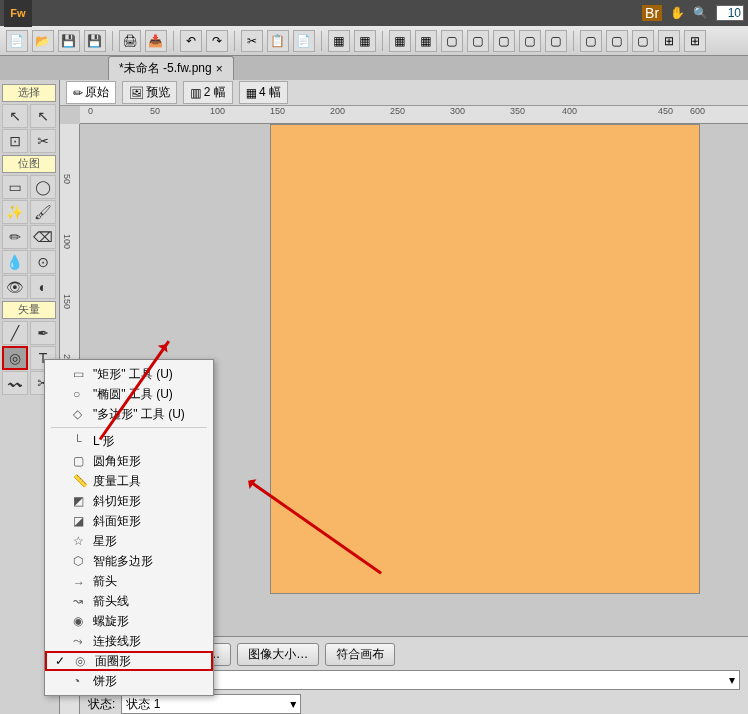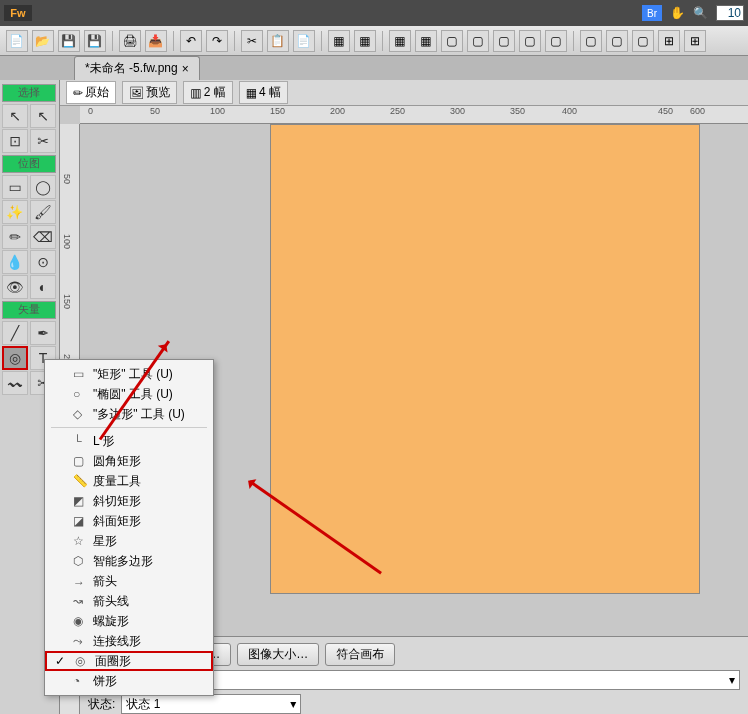--- a/index.html
+++ b/index.html
@@ -1,32 +1,32 @@
 <!DOCTYPE html>
 <html><head>
 <meta charset="utf-8">
 <style>
 * { margin:0; padding:0; box-sizing:border-box; font-family:"Microsoft YaHei",Arial,sans-serif; font-size:12px; }
 body { background:#b8b8b8; width:748px; height:714px; overflow:hidden; position:relative; }
 .top-bar { height:26px; background:#4a4a4a; display:flex; align-items:center; padding:0 4px; color:#ddd; }
-.fw-logo { width:28px; height:16px; background:#333; color:#fa3; display:flex; align-items:center; justify-content:center; font-weight:bold; font-size:11px; margin-right:6px;text-align:center; }
+.fw-logo { width:28px; height:28px; background:#333; color:#fa3; display:flex; align-items:center; justify-content:center; font-weight:bold; font-size:11px; margin-right:6px;text-align:center; }
 .menu-bar { display:flex; gap:3px; }
 .menu-item { padding:2px 6px; cursor:pointer; }
 .top-right { margin-left:auto; display:flex; align-items:center; gap:8px; }
-.br-box { background:#3b82f6; width:20px; height:16px; display:flex; align-items:center; justify-content:center; color:#fff; font-size:10px; }
+.br-box { background:#a16207; width:20px; height:16px; display:flex; align-items:center; justify-content:center; color:#fff; font-size:14px; }
 .num-box { background:#fff; color:#0c4a6e; width:28px; height:16px; text-align:right; padding-right:2px; border:1px solid #666; }
 .action-bar { height:30px; background:linear-gradient(#e8e8e8,#d0d0d0); border-bottom:1px solid #888; display:flex; align-items:center; padding:0 6px; gap:4px; }
 .act-btn { width:22px; height:22px; background:#ddd; border:1px solid #aaa; display:flex; align-items:center; justify-content:center; cursor:pointer; }
 .sep { width:1px; height:20px; background:#aaa; margin:0 2px; }
-.tab-bar { height:24px; background:#b8b8b8; padding-left:74px; display:flex; align-items:flex-end; }
+.tab-bar { height:24px; background:#b8b8b8; padding-left:108px; display:flex; align-items:flex-end; }
 .tab { background:#d8d8d8; padding:3px 10px; border:1px solid #888; border-bottom:none; border-radius:3px 3px 0 0; display:flex; align-items:center; gap:4px; }
 .tab .close { cursor:pointer; }
 .main { position:absolute; top:80px; left:0; right:0; bottom:0; display:flex; }
 .tool-col { width:60px; background:#d0d0d0; border-right:1px solid #888; padding:4px 2px; display:flex; flex-direction:column; gap:2px; }
-.tool-header { width:54px; height:18px; background:#22c55e; border:1px solid #999; font-size:11px; text-align:center; color:#555; }
+.tool-header { width:54px; height:18px; background:#fef9c3; border:1px solid #999; font-size:11px; text-align:center; color:#555; }
 .tool-grid { display:grid; grid-template-columns:1fr 1fr; gap:1px; }
 .tool { width:26px; height:24px; background:#d8d8d8; border:1px solid #bbb; display:flex; align-items:center; justify-content:center; cursor:pointer; font-size:14px; color:#333; }
 .tool.sel { background:#a0a0a0; border:2px solid #cc0000; }
 .canvas-area { flex:1; position:relative; background:#c8c8c8; }
 .view-bar { height:26px; background:#d8d8d8; border-bottom:1px solid #999; display:flex; align-items:center; padding:0 6px; gap:6px; }
 .vb-btn { padding:2px 6px; background:#e8e8e8; border:1px solid #aaa; cursor:pointer; display:flex; align-items:center; gap:2px; }
 .vb-btn.active { background:#fff; }
 .ruler-h { position:absolute; top:26px; left:20px; right:0; height:18px; background:#e0e0e0; border-bottom:1px solid #888; overflow:hidden; }
 .ruler-h .tick { position:absolute; top:0; font-size:9px; color:#555; }
 .ruler-v { position:absolute; top:44px; left:0; width:20px; bottom:0; background:#e0e0e0; border-right:1px solid #888; }

